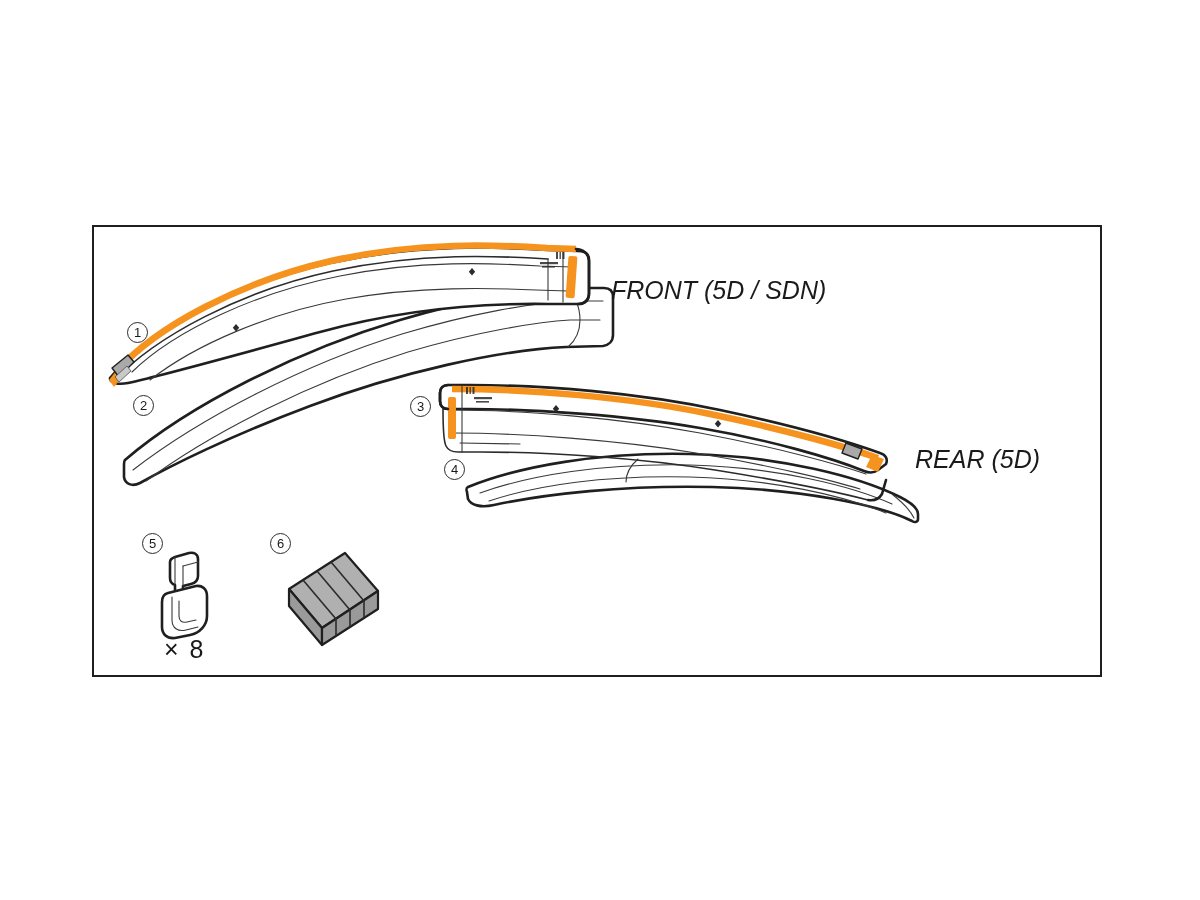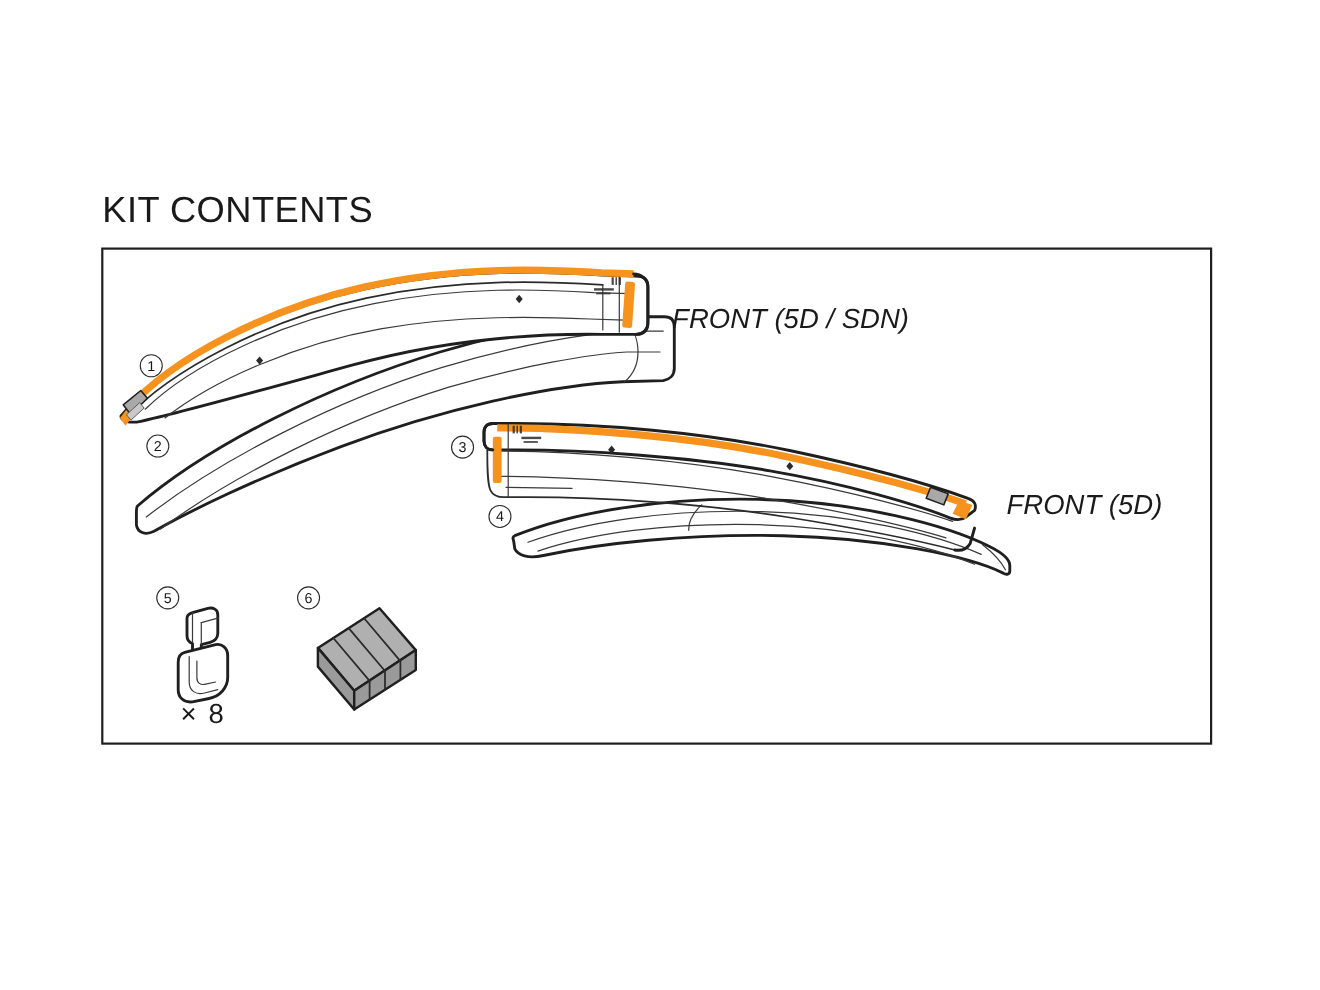--- a/index.html
+++ b/index.html
@@ -103,21 +103,20 @@
   .co-3 { left: 410px; top: 396px; }
   .co-4 { left: 444px; top: 459px; }
   .co-5 { left: 142px; top: 533px; }
   .co-6 { left: 270px; top: 533px; }
 </style>
 </head>
 <body>
 
 <div id="page-root">
 
-  <div class="kit-title">KIT CONTENTS</div>
 
   <div class="contents-box"></div>
 
   <div class="drawing-layer">
     <svg width="1200" height="900" viewBox="0 0 1200 900" xmlns="http://www.w3.org/2000/svg">
       <defs>
         <style>
           .ln   { fill:none; stroke:#1f1f1f; stroke-width:2.6; stroke-linejoin:round; stroke-linecap:round; }
           .ln-t { fill:none; stroke:#3a3a3a; stroke-width:1.1; stroke-linejoin:round; stroke-linecap:round; }
           .ln-m { fill:none; stroke:#2b2b2b; stroke-width:1.6; stroke-linejoin:round; stroke-linecap:round; }
@@ -319,21 +318,21 @@
 
         <path class="ln-m" d="M336,619 L 336,636"></path>
         <path class="ln-m" d="M350,610 L 350,627"></path>
         <path class="ln-m" d="M364,601 L 364,618"></path>
       </g>
     </svg>
   </div>
 
   <div class="part-group-label label-front">FRONT (5D / SDN)</div>
 
-  <div class="part-group-label label-rear">FRONT (5D)</div>
+  <div class="part-group-label label-rear">REAR (5D)</div>
 
   <div class="qty-label">× 8</div>
 
   <div class="callout co-1">1</div>
   <div class="callout co-2">2</div>
   <div class="callout co-3">3</div>
   <div class="callout co-4">4</div>
   <div class="callout co-5">5</div>
   <div class="callout co-6">6</div>
 

